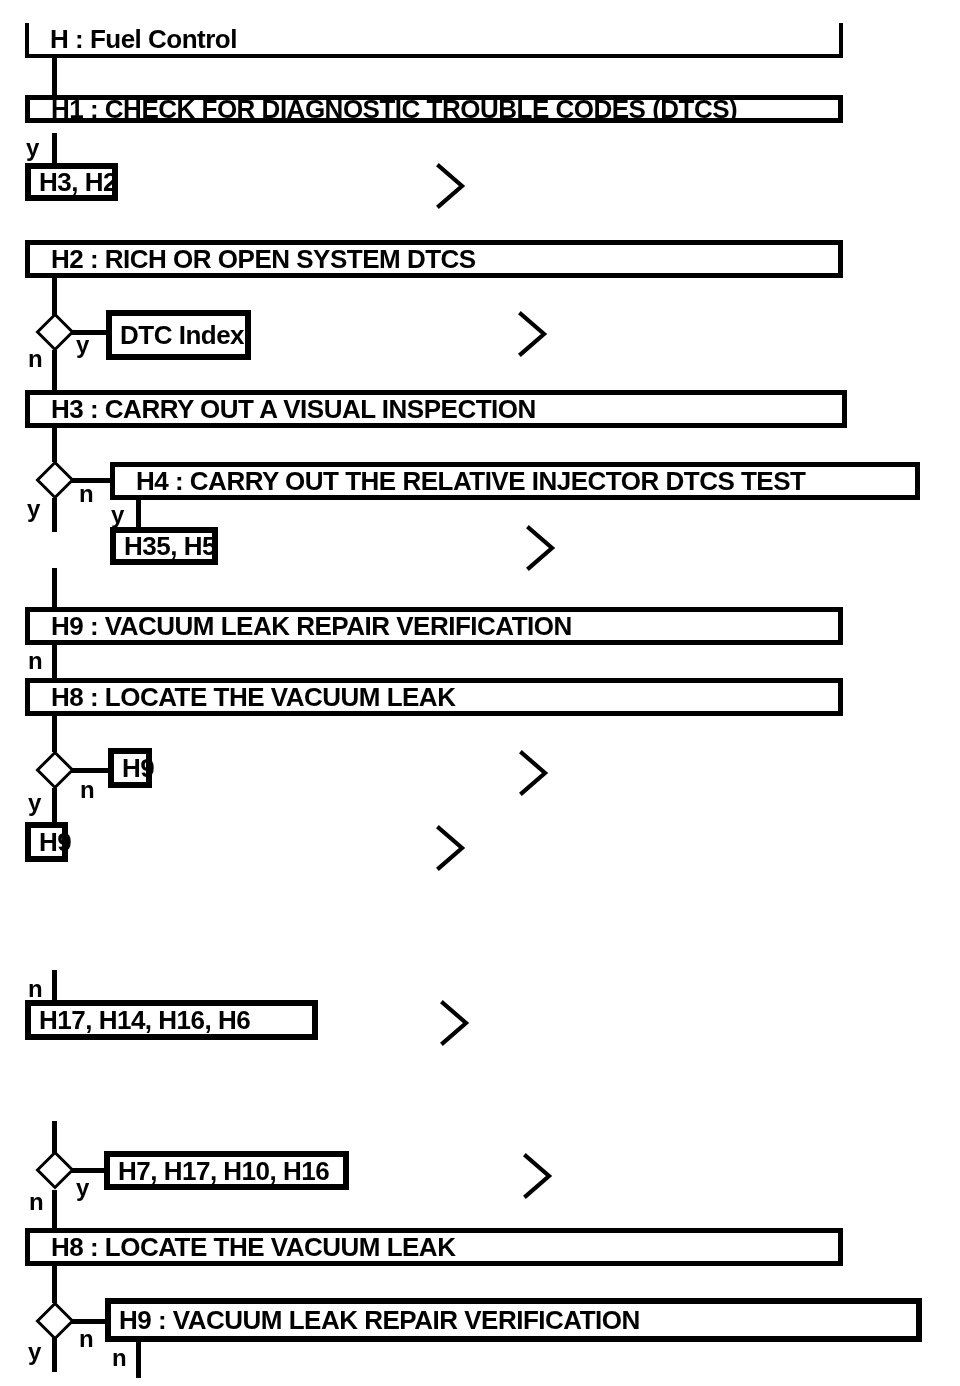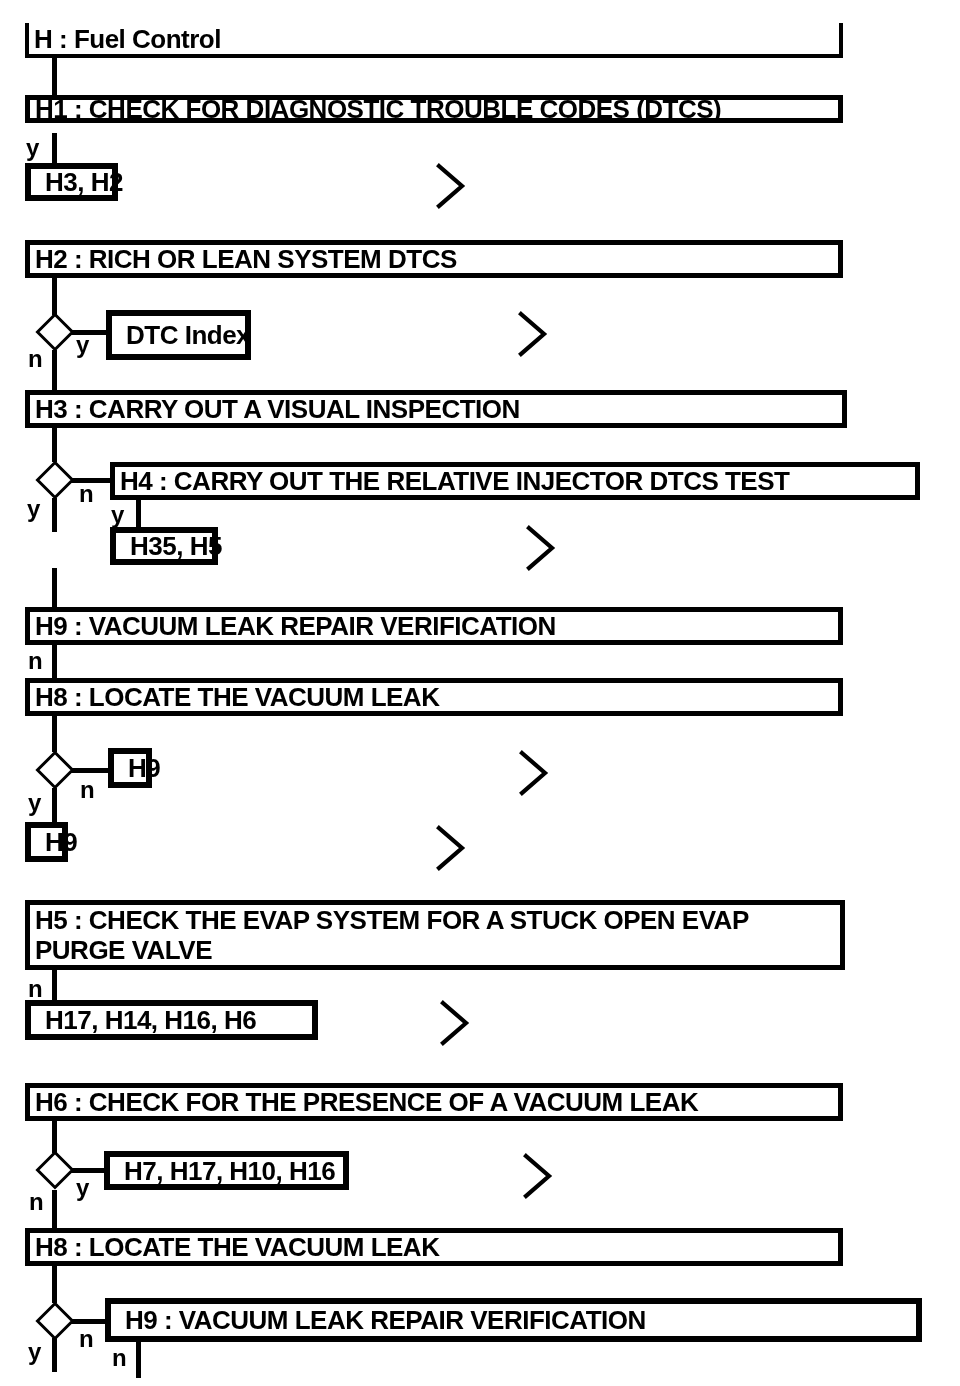--- a/index.html
+++ b/index.html
@@ -2,24 +2,24 @@
 <html><head>
 <meta charset="utf-8">
 <style>
   html,body{margin:0;padding:0;background:#ffffff;}
   #canvas{
     position:relative;width:960px;height:1386px;background:#fff;overflow:hidden;
     font-family:"Liberation Sans","DejaVu Sans",sans-serif;font-weight:bold;color:#000;
   }
   .box{
     position:absolute;box-sizing:border-box;background:#fff;border:5px solid #000;
-    display:flex;align-items:center;padding-left:5px;
+    display:flex;align-items:center;padding-left:21px;
     font-size:26px;line-height:30px;white-space:nowrap;letter-spacing:-0.5px;
   }
-  .box.ref{border-width:6px;padding-left:14px;}
+  .box.ref{border-width:6px;padding-left:8px;}
   .box.open-top{border-width:0 4px 4px 4px;}
   .box.multiline{white-space:normal;flex-direction:column;align-items:flex-start;justify-content:center;}
   .vline,.hline{position:absolute;background:#000;}
   .vline{width:5px;}
   .hline{height:5px;}
   .blabel{position:absolute;font-size:24px;line-height:24px;letter-spacing:0;}
   .diamond,.chev{position:absolute;}
 </style>
 </head>
 <body>
@@ -93,21 +93,21 @@
     </div>
 
   <div class="box" style="left:25px;top:95px;width:818px;height:28px">
       <span>H1 : CHECK FOR DIAGNOSTIC TROUBLE CODES (DTCS)</span>
     </div>
   <div class="box ref" style="left:25px;top:163px;width:93px;height:38px">
       <span>H3, H2</span>
     </div>
 
   <div class="box" style="left:25px;top:240px;width:818px;height:38px">
-      <span>H2 : RICH OR LEAN SYSTEM DTCS</span>
+      <span>H2 : RICH OR OPEN SYSTEM DTCS</span>
     </div>
   <div class="box ref" style="left:106px;top:310px;width:145px;height:50px">
       <span>DTC Index</span>
     </div>
 
   <div class="box" style="left:25px;top:390px;width:822px;height:38px">
       <span>H3 : CARRY OUT A VISUAL INSPECTION</span>
     </div>
 
   <div class="box" style="left:110px;top:462px;width:810px;height:38px">
@@ -124,31 +124,24 @@
   <div class="box" style="left:25px;top:678px;width:818px;height:38px">
       <span>H8 : LOCATE THE VACUUM LEAK</span>
     </div>
   <div class="box ref" style="left:108px;top:748px;width:44px;height:40px">
       <span>H9</span>
     </div>
   <div class="box ref" style="left:25px;top:822px;width:43px;height:40px">
       <span>H9</span>
     </div>
 
-  <div class="box multiline" style="left:25px;top:900px;width:820px;height:70px">
-    <div>H5 : CHECK THE EVAP SYSTEM FOR A STUCK OPEN EVAP</div>
-    <div>PURGE VALVE</div>
-  </div>
   <div class="box ref" style="left:25px;top:1000px;width:293px;height:40px">
       <span>H17, H14, H16, H6</span>
     </div>
 
-  <div class="box" style="left:25px;top:1083px;width:818px;height:38px">
-      <span>H6 : CHECK FOR THE PRESENCE OF A VACUUM LEAK</span>
-    </div>
   <div class="box ref" style="left:104px;top:1151px;width:245px;height:39px">
       <span>H7, H17, H10, H16</span>
     </div>
 
   <div class="box" style="left:25px;top:1228px;width:818px;height:38px">
       <span>H8 : LOCATE THE VACUUM LEAK</span>
     </div>
 
   <div class="box ref" style="left:105px;top:1298px;width:817px;height:44px">
       <span>H9 : VACUUM LEAK REPAIR VERIFICATION</span>

